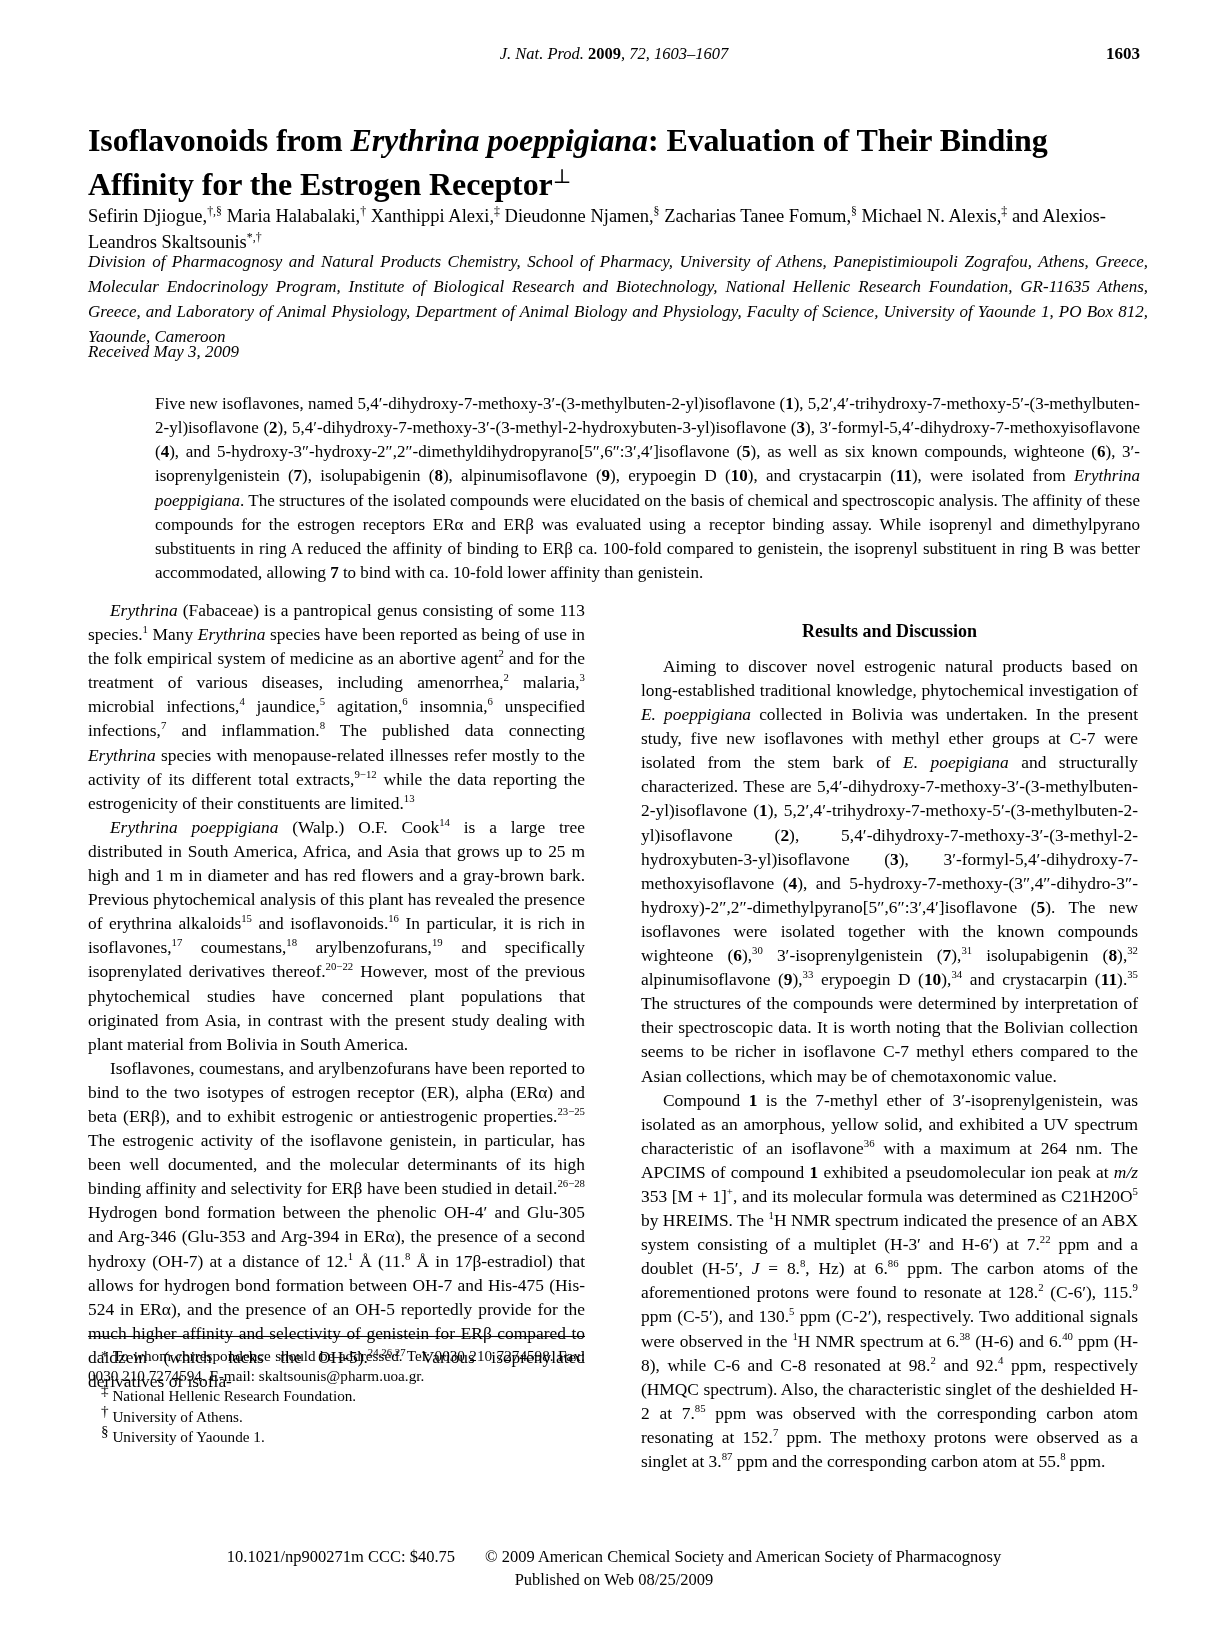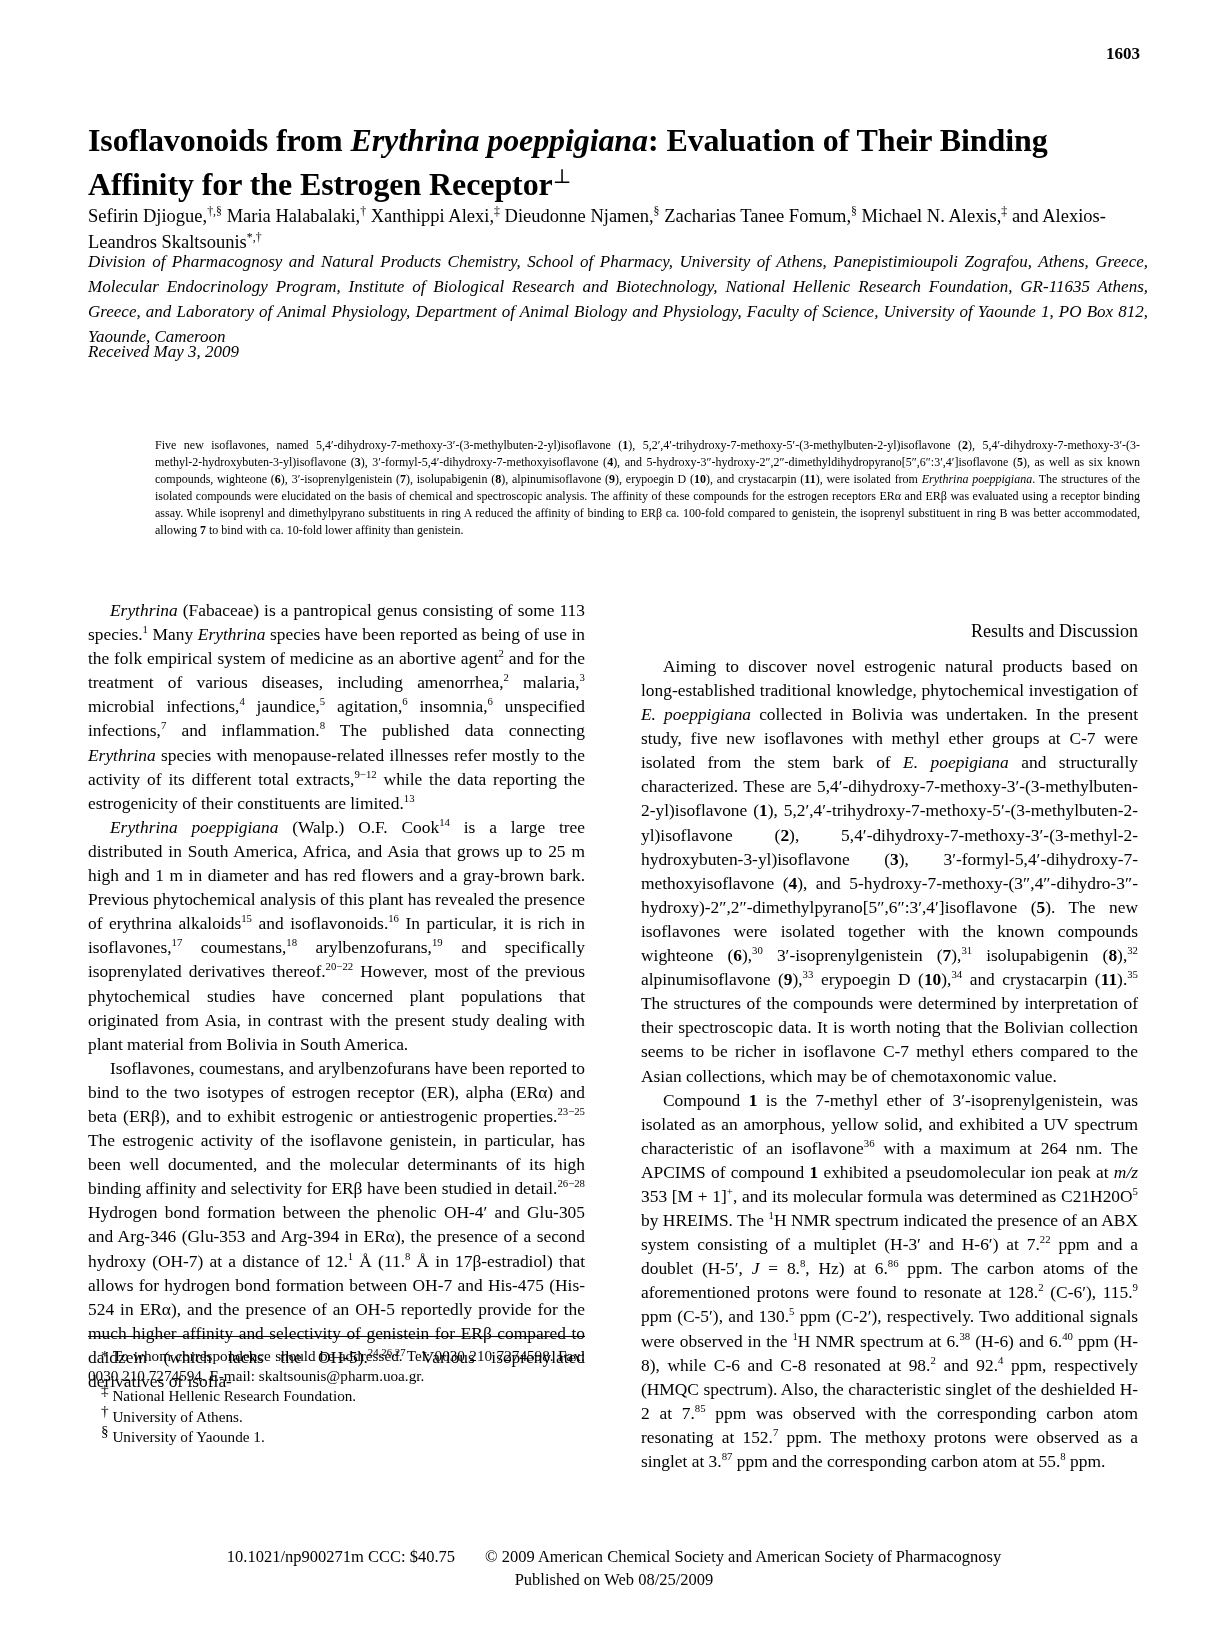--- a/index.html
+++ b/index.html
@@ -95,24 +95,23 @@
     font-size: 17px;
     font-style: italic;
   }
 
   
   .abstract {
     position: absolute;
     left: 155px;
     top: 392px;
     width: 985px;
-    font-size: 12px;
+    font-size: 17px;
     line-height: 1.42;
     text-align: justify;
-    margin-top: 45px;
   }
   .abstract b { font-weight: bold; }
   .abstract i { font-style: italic; }
 
   
   .col {
     position: absolute;
     top: 598px;
     width: 497px;
     font-size: 17.4px;
@@ -130,24 +129,24 @@
   .col i { font-style: italic; }
   .col b { font-weight: bold; }
   .col sup {
     font-size: 0.62em;
     vertical-align: super;
     line-height: 0;
   }
 
   h2.section {
     font-size: 18px;
-    font-weight: normal;
+    font-weight: bold;
     margin: 21px 0 10px 0;
     text-indent: 0;
-    text-align: right;
+    text-align: center;
   }
 
   
   .footnotes {
     position: absolute;
     left: 88px;
     top: 1336px;
     width: 497px;
     font-size: 15.2px;
     line-height: 1.33;
@@ -176,20 +175,21 @@
   .pubfooter .line1 { display: block; }
   .pubfooter .doi { margin-right: 30px; }
   .pubfooter .line2 { display: block; }
 </style>
 </head>
 <body>
 
 <div class="page">
 
   <div class="runhead">
+    <span class="journal"><i>J. Nat. Prod.</i> <b>2009</b>, <span class="vol">72</span>, <span>1603–1607</span></span>
     <span class="pageno">1603</span>
   </div>
 
   <h1 class="title"><span>Isoflavonoids from </span><i>Erythrina poeppigiana</i><span>: Evaluation of Their Binding Affinity for the Estrogen Receptor</span><sup>⊥</sup></h1>
 
   <div class="authors">Sefirin Djiogue,<sup>†,§</sup> Maria Halabalaki,<sup>†</sup> Xanthippi Alexi,<sup>‡</sup> Dieudonne Njamen,<sup>§</sup> Zacharias Tanee Fomum,<sup>§</sup> Michael N. Alexis,<sup>‡</sup> and Alexios-Leandros Skaltsounis<sup>*,†</sup></div>
 
   <div class="affil">Division of Pharmacognosy and Natural Products Chemistry, School of Pharmacy, University of Athens, Panepistimioupoli Zografou, Athens, Greece, Molecular Endocrinology Program, Institute of Biological Research and Biotechnology, National Hellenic Research Foundation, GR-11635 Athens, Greece, and Laboratory of Animal Physiology, Department of Animal Biology and Physiology, Faculty of Science, University of Yaounde 1, PO Box 812, Yaounde, Cameroon</div>
 
   <div class="received">Received May 3, 2009</div>

